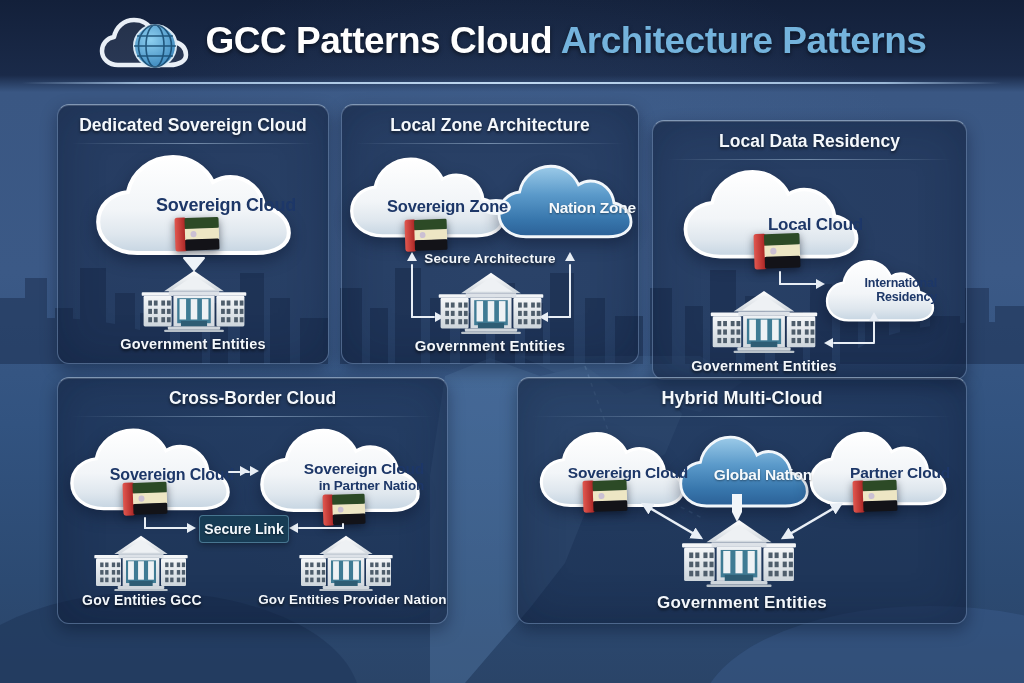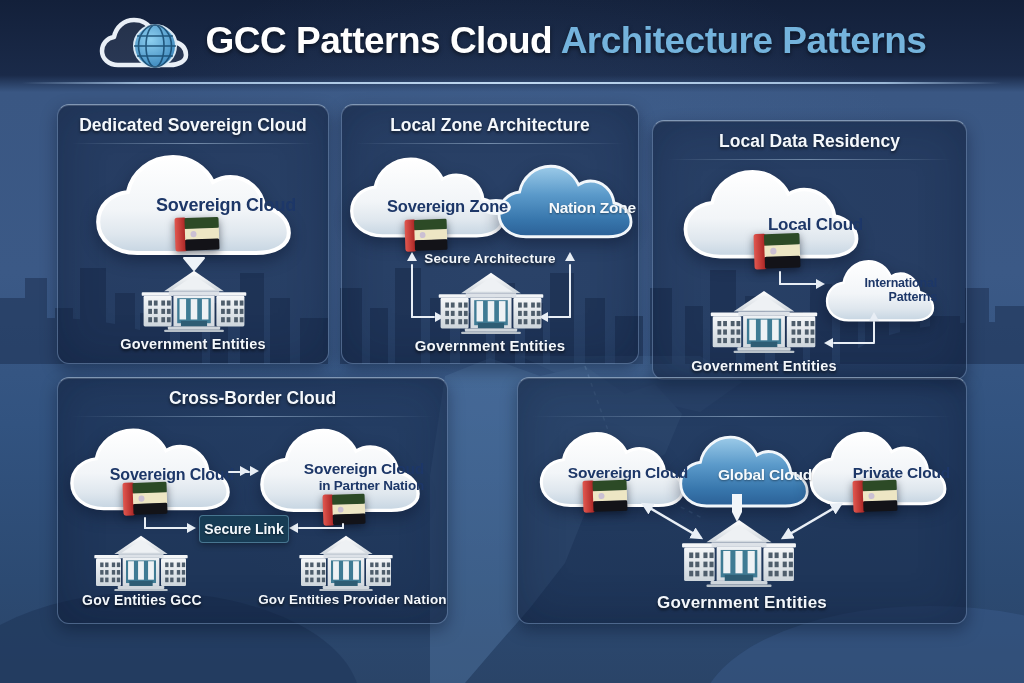--- a/index.html
+++ b/index.html
@@ -282,21 +282,21 @@
         <use href="#flag-shape"></use>
       </svg>
     <div class="vline" style="left:126px;top:150px;height:14px"></div>
     <div class="hline" style="left:126px;top:162px;width:38px"></div>
     <span class="arr r" style="left:163px;top:158px"></span>
     <svg class="cloud white" style="left:170px;top:134px;width:114px;height:74px" viewBox="0 0 200 120" preserveAspectRatio="none">
         <use href="#cloud-shape"></use>
       </svg>
     <div class="cloud-label" style="left:170px;top:155px;width:114px;font-size:12.5px">
       <div>International</div>
-      <div>Patterns</div>
+      <div>Residency</div>
     </div>
     <div class="hline" style="left:180px;top:221px;width:42px"></div>
     <span class="arr l" style="left:171px;top:217px"></span>
     <div class="vline" style="left:220px;top:200px;height:22px"></div>
     <span class="arr u" style="left:216px;top:191px"></span>
     <svg class="abs" style="left:54px;top:168px;width:114px;height:64px" viewBox="0 0 120 68" preserveAspectRatio="none">
         <use href="#building-shape"></use>
       </svg>
     <div class="entity" style="left:0;top:237px;width:222px;font-size:14.5px">Government Entities</div>
   </section>
@@ -335,33 +335,34 @@
         <use href="#building-shape"></use>
       </svg>
     <svg class="abs" style="left:238px;top:156px;width:100px;height:57px" viewBox="0 0 120 68" preserveAspectRatio="none">
         <use href="#building-shape"></use>
       </svg>
     <div class="entity" style="left:0;top:214px;width:168px;font-size:14px">Gov Entities GCC</div>
     <div class="entity" style="left:200px;top:214px;width:189px;font-size:13.5px">Gov Entities Provider Nation</div>
   </section>
 
   <section class="panel" style="left:517px;top:377px;width:448px;height:245px">
+    <h2 class="ptitle" style="font-size:18px">Hybrid Multi-Cloud</h2>
     <div class="pdivider"></div>
     <svg class="cloud white" style="left:18px;top:48px;width:152px;height:90px" viewBox="0 0 200 120" preserveAspectRatio="none">
         <use href="#cloud-shape"></use>
       </svg>
     <svg class="cloud blue" style="left:158px;top:52px;width:136px;height:86px" viewBox="0 0 200 120" preserveAspectRatio="none">
         <use href="#cloud-shape"></use>
       </svg>
     <svg class="cloud white" style="left:288px;top:48px;width:144px;height:88px" viewBox="0 0 200 120" preserveAspectRatio="none">
         <use href="#cloud-shape"></use>
       </svg>
     <div class="cloud-label" style="left:18px;top:86px;width:152px;font-size:15.5px">Sovereign Cloud</div>
-    <div class="cloud-label light" style="left:158px;top:88px;width:136px;font-size:15.5px">Global Cloud</div>
-    <div class="cloud-label" style="left:288px;top:86px;width:144px;font-size:15.5px">Private Cloud</div>
+    <div class="cloud-label light" style="left:158px;top:88px;width:136px;font-size:15.5px">Global Nation</div>
+    <div class="cloud-label" style="left:288px;top:86px;width:144px;font-size:15.5px">Partner Cloud</div>
     <svg class="flagsvg" style="left:64px;top:100px;width:46px;height:36px" viewBox="0 0 46 36" preserveAspectRatio="none">
         <use href="#flag-shape"></use>
       </svg>
     <svg class="flagsvg" style="left:334px;top:100px;width:46px;height:36px" viewBox="0 0 46 36" preserveAspectRatio="none">
         <use href="#flag-shape"></use>
       </svg>
     <svg class="abs" style="left:211px;top:116px;width:16px;height:30px" viewBox="0 0 16 30">
         <path d="M3,0 h10 v18 L8,28 L3,18 Z" fill="#f2f6fa"></path>
       </svg>
     <svg class="abs" style="left:116px;top:118px;width:76px;height:50px" viewBox="0 0 76 50">

